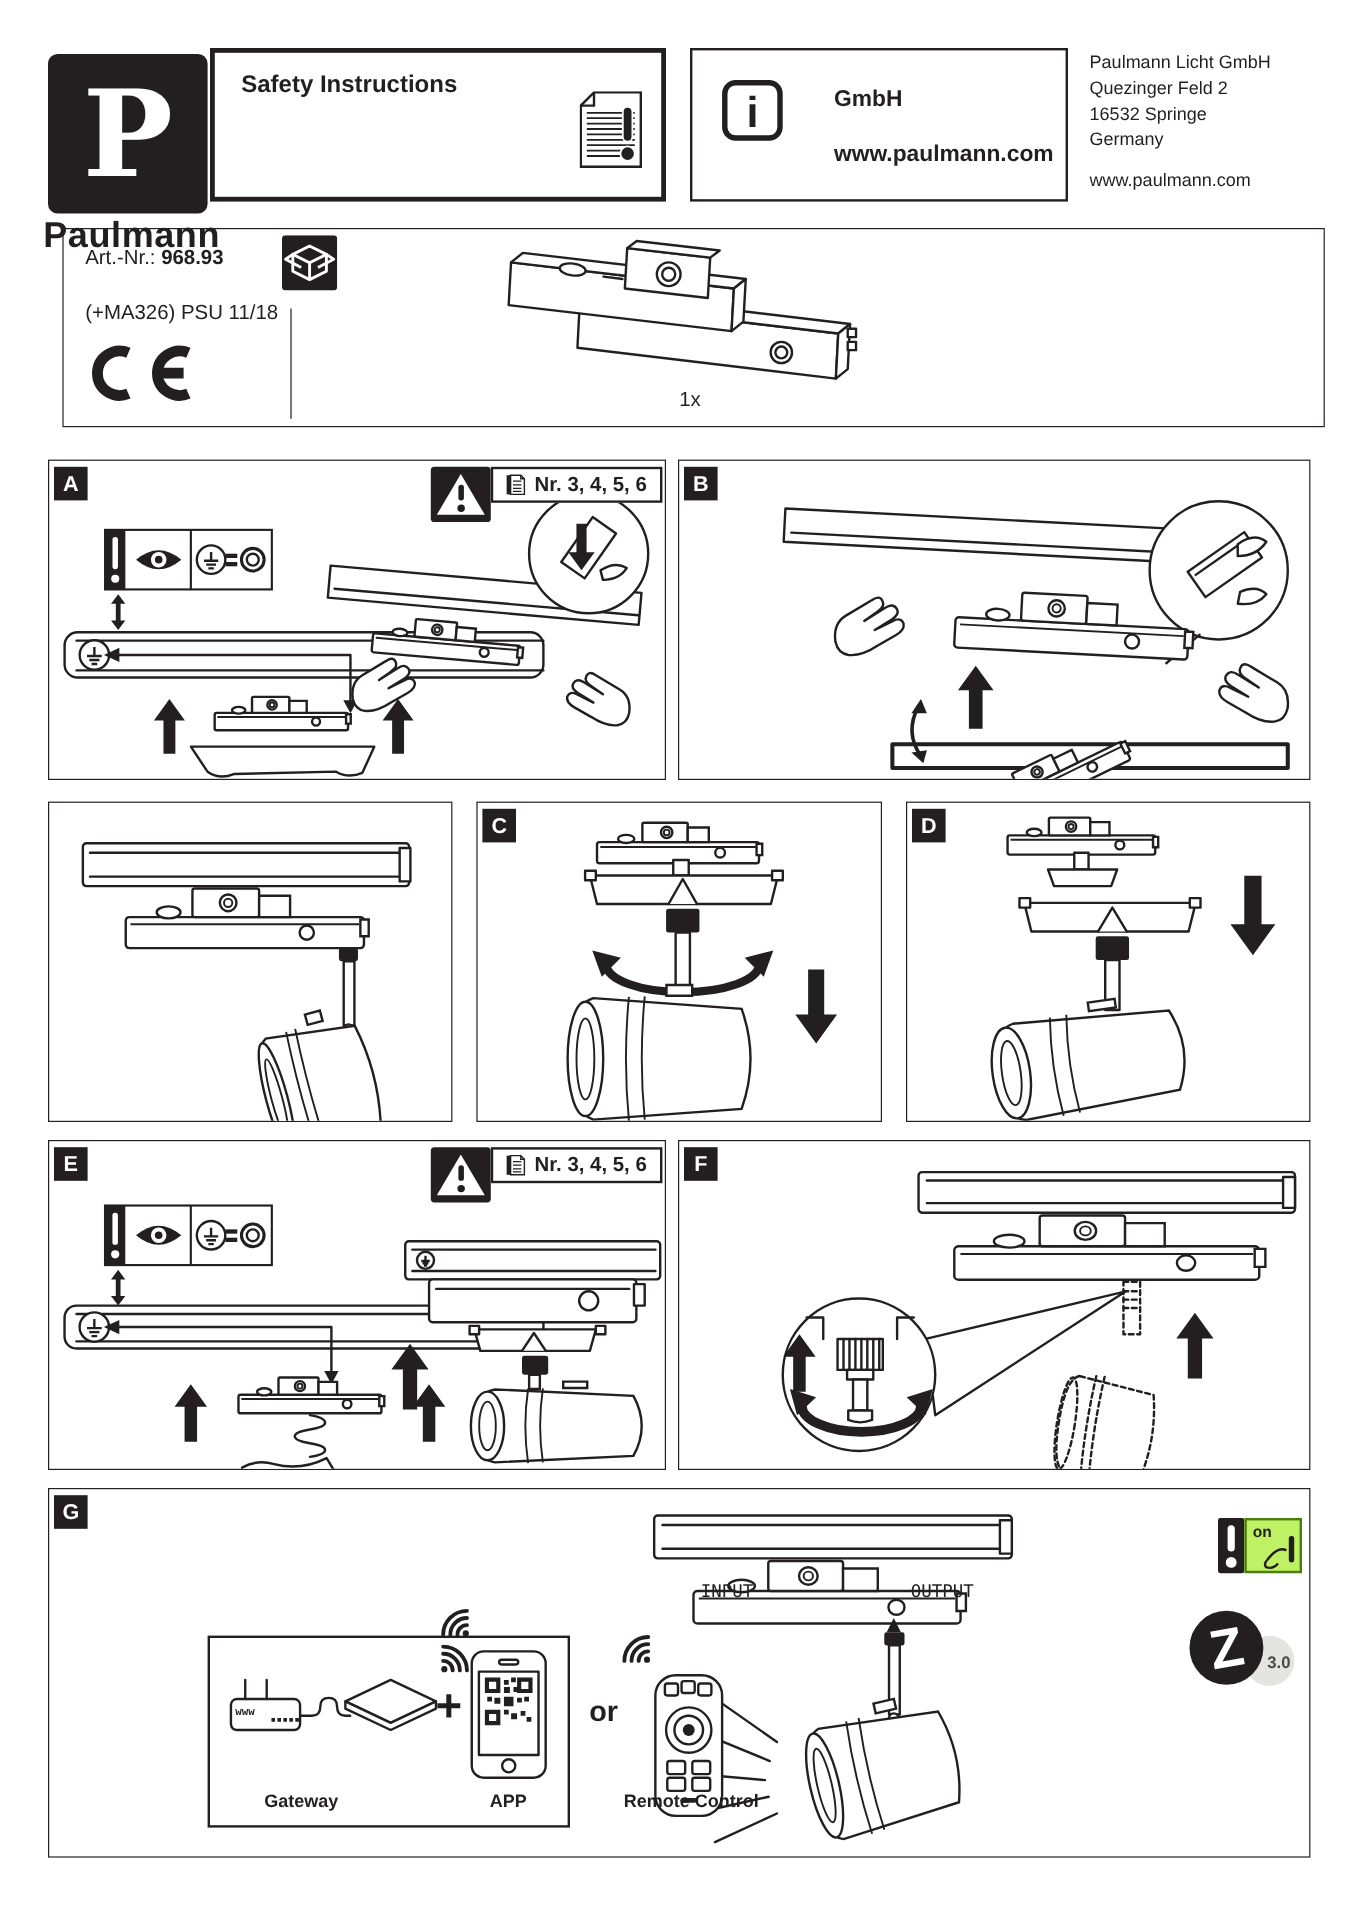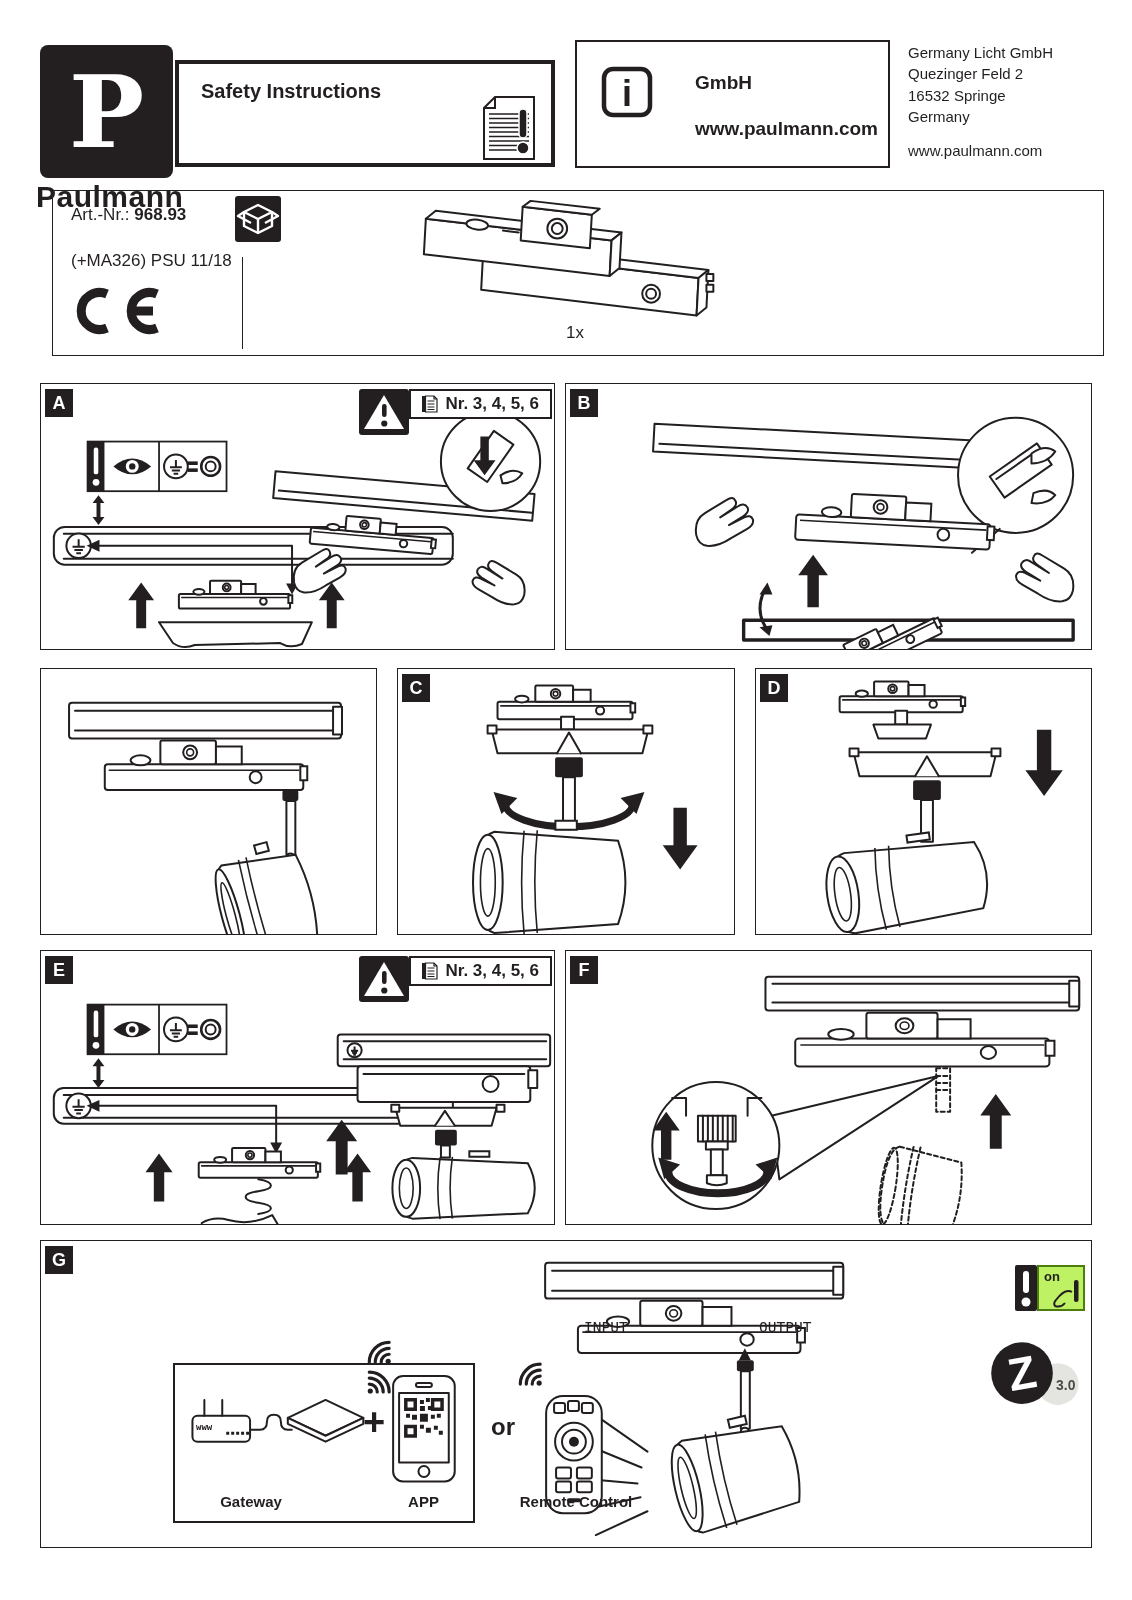--- a/index.html
+++ b/index.html
@@ -10,21 +10,21 @@
   svg .ln{stroke:#231f20;stroke-width:2;fill:none;stroke-linejoin:round;stroke-linecap:round;vector-effect:non-scaling-stroke;}
   svg .fw{fill:#fff;}
   svg .fk{fill:#231f20;stroke:none;}
   svg .dash{stroke-dasharray:4 3;}
   svg text{font-family:"Liberation Sans",sans-serif;}
   
   .logo-p{left:40px;top:45px;width:133px;height:133px;background:#231f20;border-radius:8px;
           display:flex;align-items:center;justify-content:center;color:#fff;
           font-family:"DejaVu Serif",serif;font-weight:bold;font-size:100px;line-height:1;}
   .logo-name{left:36px;top:180px;font-weight:bold;font-size:30px;letter-spacing:.5px;}
-  .safety-box{left:175px;top:40px;width:380px;height:107px;border:4px solid #231f20;box-sizing:border-box;margin-top:20px;}
+  .safety-box{left:175px;top:40px;width:380px;height:128px;border:4px solid #231f20;box-sizing:border-box;}
   .s-title{position:absolute;left:22px;top:16px;font-weight:bold;font-size:20px;}
   .s-nums{position:absolute;left:22px;top:50px;font-size:15.5px;line-height:1.5;}
   .doc-ico{position:absolute;right:16px;top:32px;}
   .info-box{left:575px;top:40px;width:315px;height:128px;border:2px solid #231f20;box-sizing:border-box;}
   .i-ico{position:absolute;left:24px;top:24px;}
   .info-label{position:absolute;left:118px;top:30px;font-weight:bold;font-size:19px;}
   .info-url{position:absolute;left:118px;top:76px;font-weight:bold;font-size:19px;}
   .addr{left:908px;top:42px;font-size:15px;line-height:1.42;}
   .addr-url{margin-top:13px;}
   
@@ -137,21 +137,21 @@
   <div class="abs info-box">
     <svg class="i-ico" width="52" height="52" viewBox="0 0 52 52">
       <rect x="3" y="3" width="46" height="46" rx="9" fill="#fff" stroke="#231f20" stroke-width="4.5"></rect>
       <text x="26" y="40" text-anchor="middle" font-family="DejaVu Serif,serif" font-weight="bold" font-size="36" fill="#231f20">i</text>
     </svg>
     <div class="info-label">GmbH</div>
     <div class="info-url">www.paulmann.com</div>
   </div>
 
   <div class="abs addr">
-    <div>Germany Licht GmbH</div>
+    <div>Paulmann Licht GmbH</div>
     <div>Quezinger Feld 2</div>
     <div>16532 Springe</div>
     <div>Germany</div>
     <div class="addr-url">www.paulmann.com</div>
   </div>
 
   <div class="abs artbox">
     <div class="art-line">
       <span>Art.-Nr.:</span>
       <b>968.93</b>

